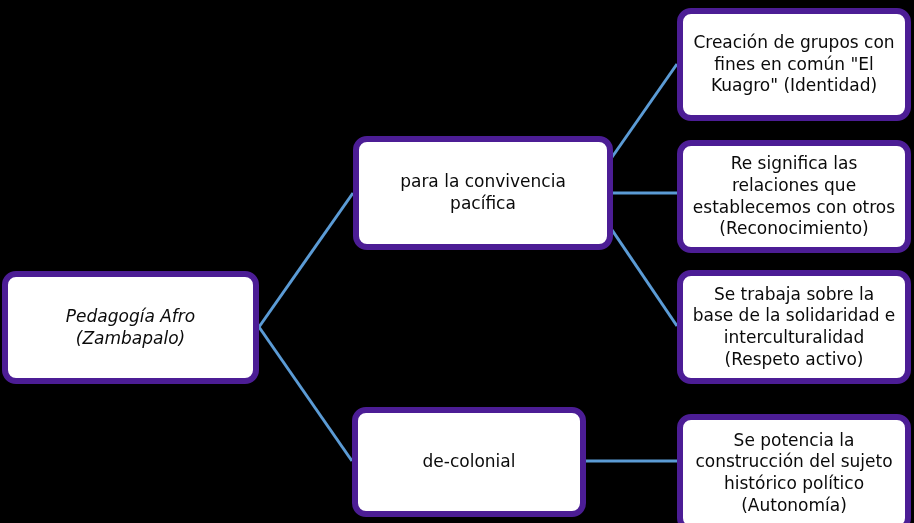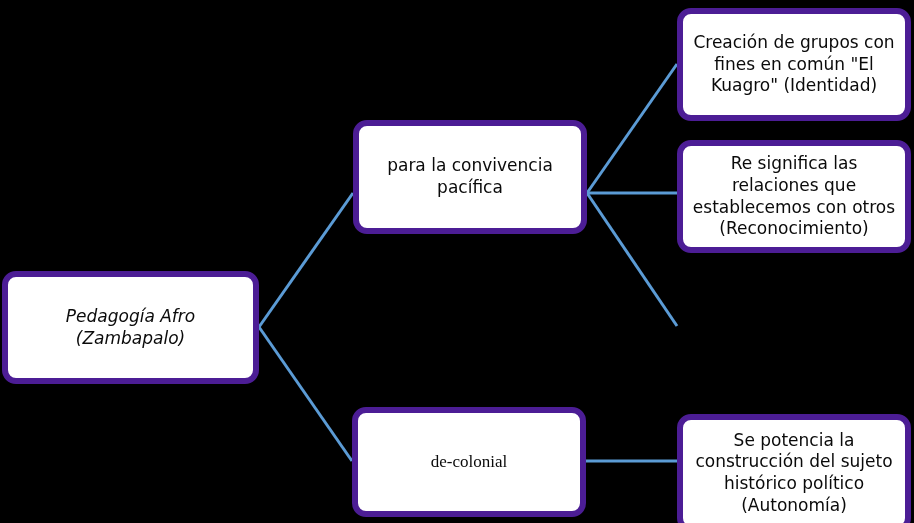--- a/index.html
+++ b/index.html
@@ -41,22 +41,22 @@
     z-index: 2;
   }
   .node .label {
     display: block;
     width: 100%;
     white-space: pre-line;
   }
   
   #node-root   { left: 2px;   top: 271px; width: 257px; height: 113px; font-style: italic; }
   
-  #node-conv   { left: 353px; top: 120px; width: 234px; height: 114px; }
-  #node-decol  { left: 352px; top: 407px; width: 234px; height: 110px; font-family: Liberation Serif, serif; }
+  #node-conv   { left: 353px; top: 136px; width: 260px; height: 114px; }
+  #node-decol  { left: 352px; top: 407px; width: 234px; height: 110px; }
   
   #node-kuagro { left: 677px; top: 8px;   width: 234px; height: 113px; }
   #node-recon  { left: 677px; top: 140px; width: 234px; height: 113px; justify-content: center; }
   #node-respet { left: 677px; top: 270px; width: 234px; height: 114px; }
   #node-auton  { left: 677px; top: 414px; width: 234px; height: 118px; }
 </style>
 </head>
 <body>
 
 <div id="canvas">
@@ -89,18 +89,21 @@
   </div>
 
   <div class="node" id="node-kuagro">
     <span class="label">Creación de grupos con fines en común "El Kuagro" (Identidad)</span>
   </div>
 
   <div class="node" id="node-recon">
     <span class="label">Re significa las relaciones que establecemos con otros (Reconocimiento)</span>
   </div>
 
+  <div class="node" id="node-respet">
+    <span class="label">Se trabaja sobre la base de la solidaridad e interculturalidad (Respeto activo)</span>
+  </div>
 
   <div class="node" id="node-auton">
     <span class="label">Se potencia la construcción del sujeto histórico político (Autonomía)</span>
   </div>
 
 </div>
 
 </body></html>

